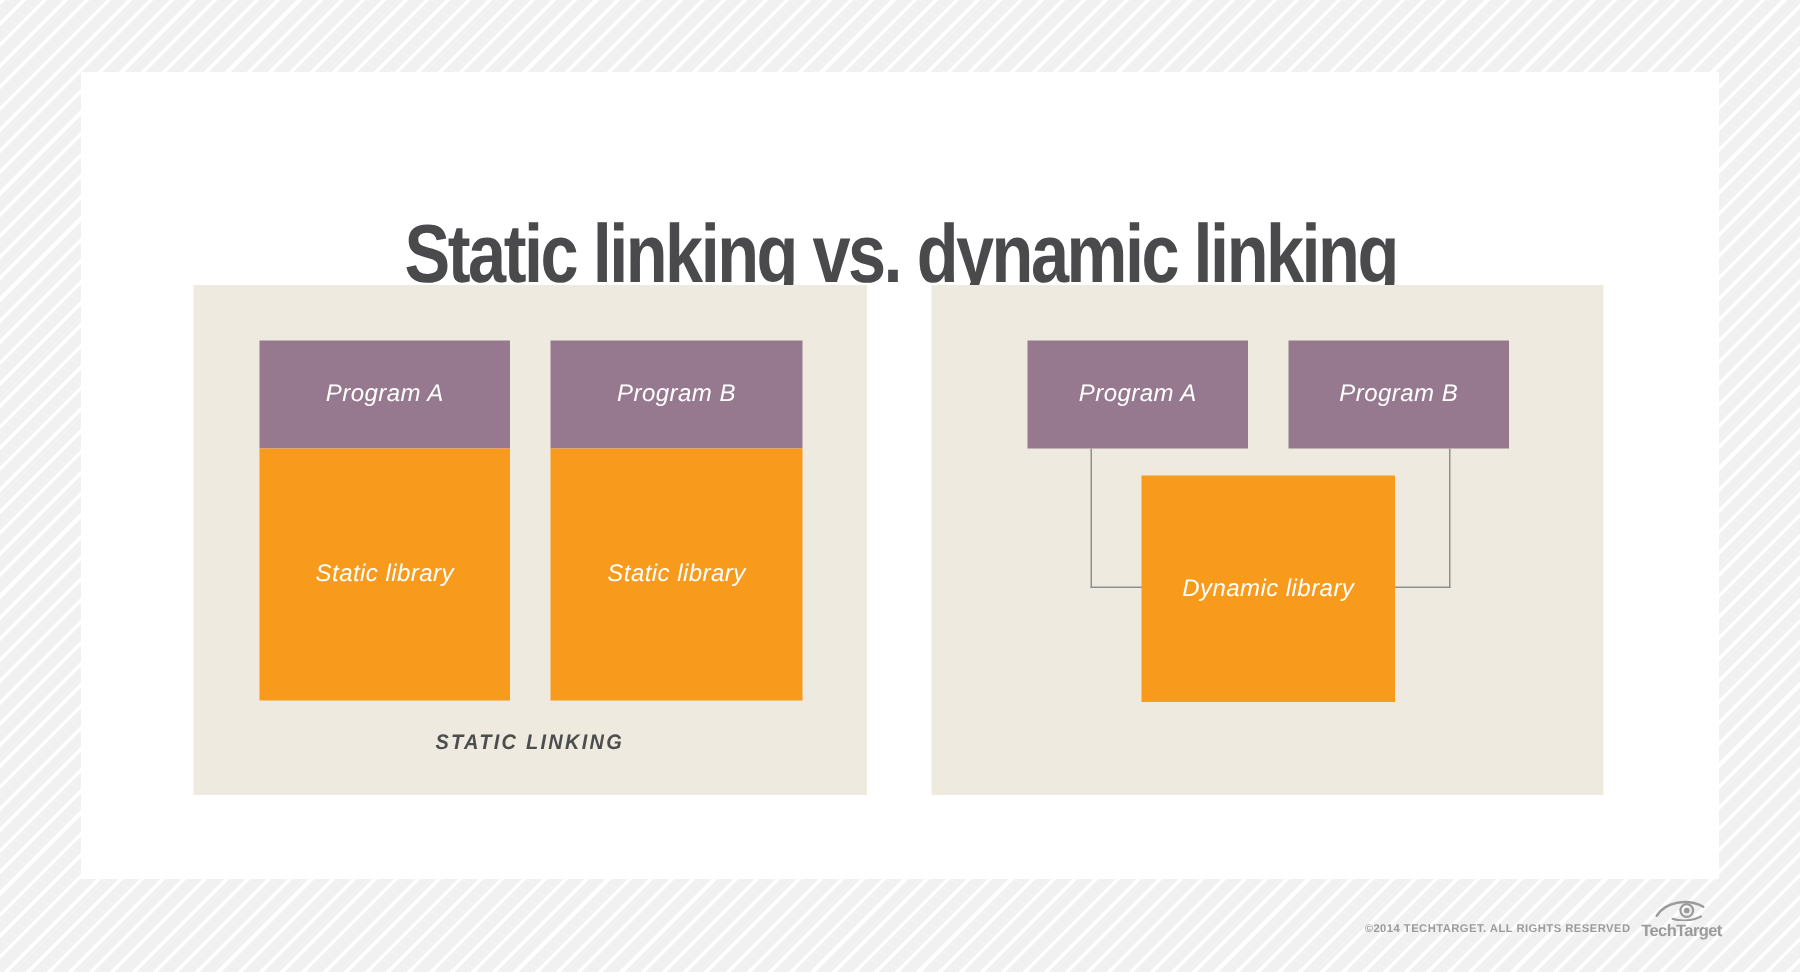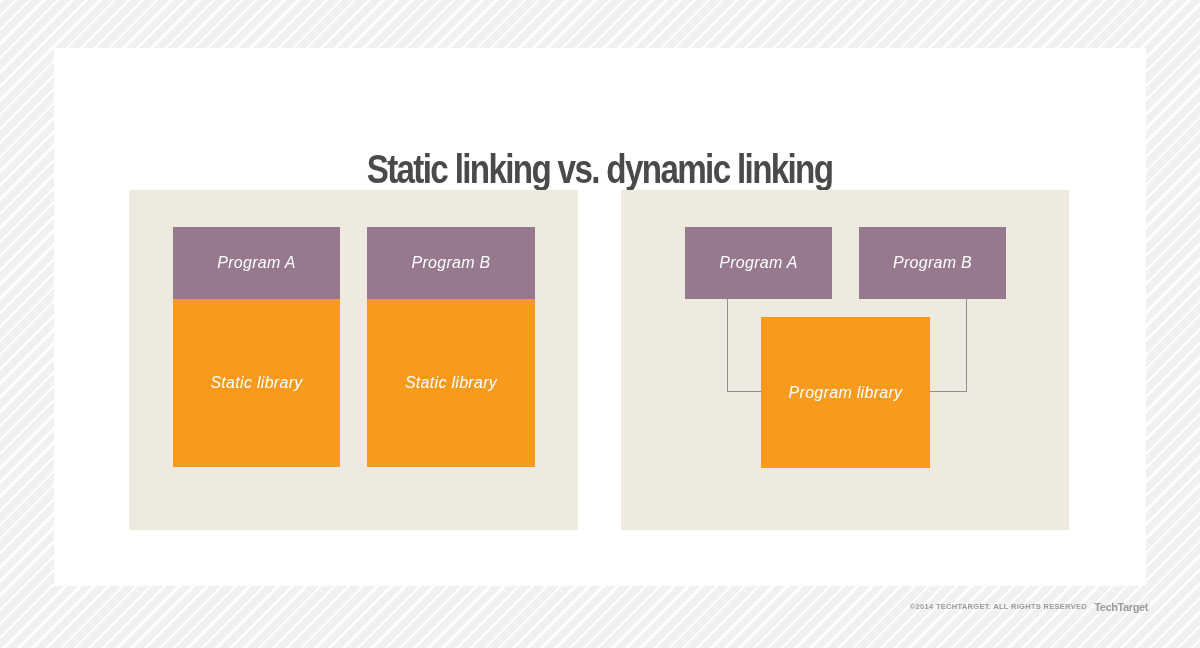--- a/index.html
+++ b/index.html
@@ -23,21 +23,21 @@
     left: 54px; top: 48px;
     width: 1092px; height: 538px;
     background: #ffffff;
   }
 
   .title {
     position: absolute;
     left: 0; right: 0; top: 84px;
     text-align: center;
     color: #4a4a4c;
-    font-size: 40px;
+    font-size: 55px;
     font-weight: bold;
     line-height: 74px;
     letter-spacing: -2px;
     white-space: nowrap;
   }
   .title .squeeze {
     display: inline-block;
     transform: scaleX(0.83);
     transform-origin: 50% 50%;
   }
@@ -119,21 +119,21 @@
   .copyright {
     color: #9b9b9b;
     font-size: 7.5px;
     font-weight: bold;
     letter-spacing: 0.3px;
     margin-bottom: 4px;
     white-space: nowrap;
   }
   .brand {
     display: flex;
-    flex-direction: row;
+    flex-direction: column;
     align-items: center;
     width: 54px;
   }
   .brand-name {
     color: #9b9b9b;
     font-size: 11px;
     font-weight: bold;
     letter-spacing: -0.4px;
     line-height: 12px;
   }
@@ -154,34 +154,37 @@
         <span>Program A</span>
       </div>
       <div class="box library-box col-a-library">
         <span>Static library</span>
       </div>
       <div class="box program-box col-b-program">
         <span>Program B</span>
       </div>
       <div class="box library-box col-b-library">
         <span>Static library</span>
+      </div>
+      <div class="caption">
+        <span class="squeeze">STATIC LINKING</span>
       </div>
     </div>
 
     <div class="panel dynamic" style="left:567px; top:142px;">
       <div class="connector left"></div>
       <div class="connector right"></div>
       <div class="box program-box dyn-prog-a">
         <span>Program A</span>
       </div>
       <div class="box program-box dyn-prog-b">
         <span>Program B</span>
       </div>
       <div class="box library-box dyn-library">
-        <span>Program library</span>
+        <span>Dynamic library</span>
       </div>
     </div>
 
   </div>
 
   <div class="footer">
     <div class="copyright">©2014 TECHTARGET. ALL RIGHTS RESERVED</div>
     <div class="brand">
       <svg class="eye-icon" width="36" height="16" viewBox="0 0 36 16" fill="none" xmlns="http://www.w3.org/2000/svg">
         <path d="M1.5,12.5 C7,3.5 22,0.5 32.5,6.5" stroke="#9b9b9b" stroke-width="1.7" stroke-linecap="round"></path>

